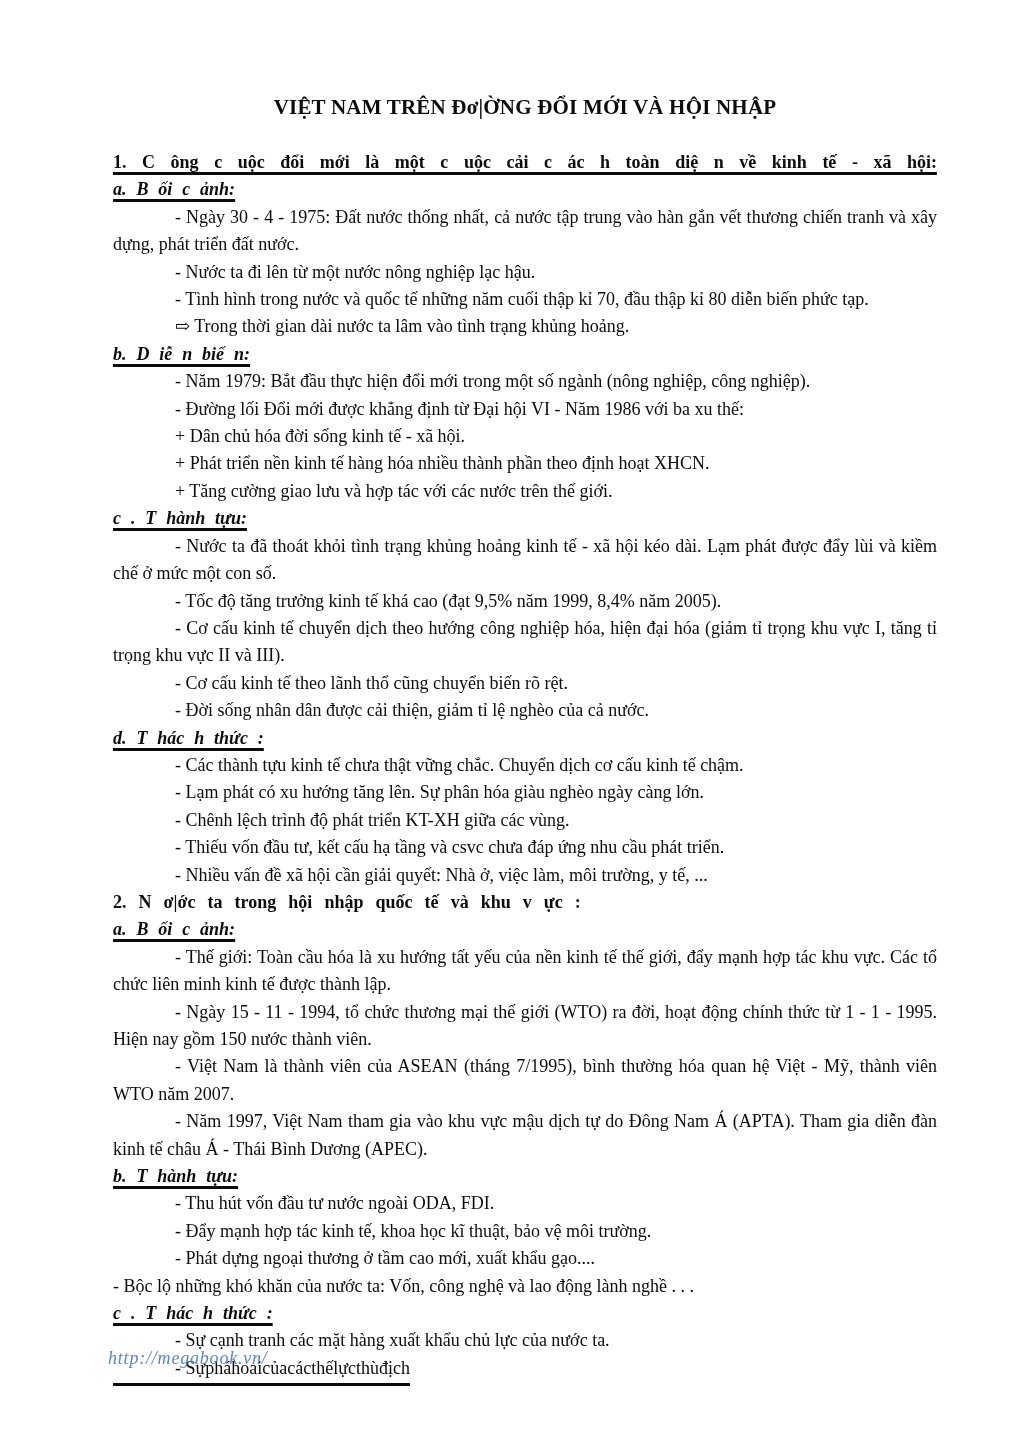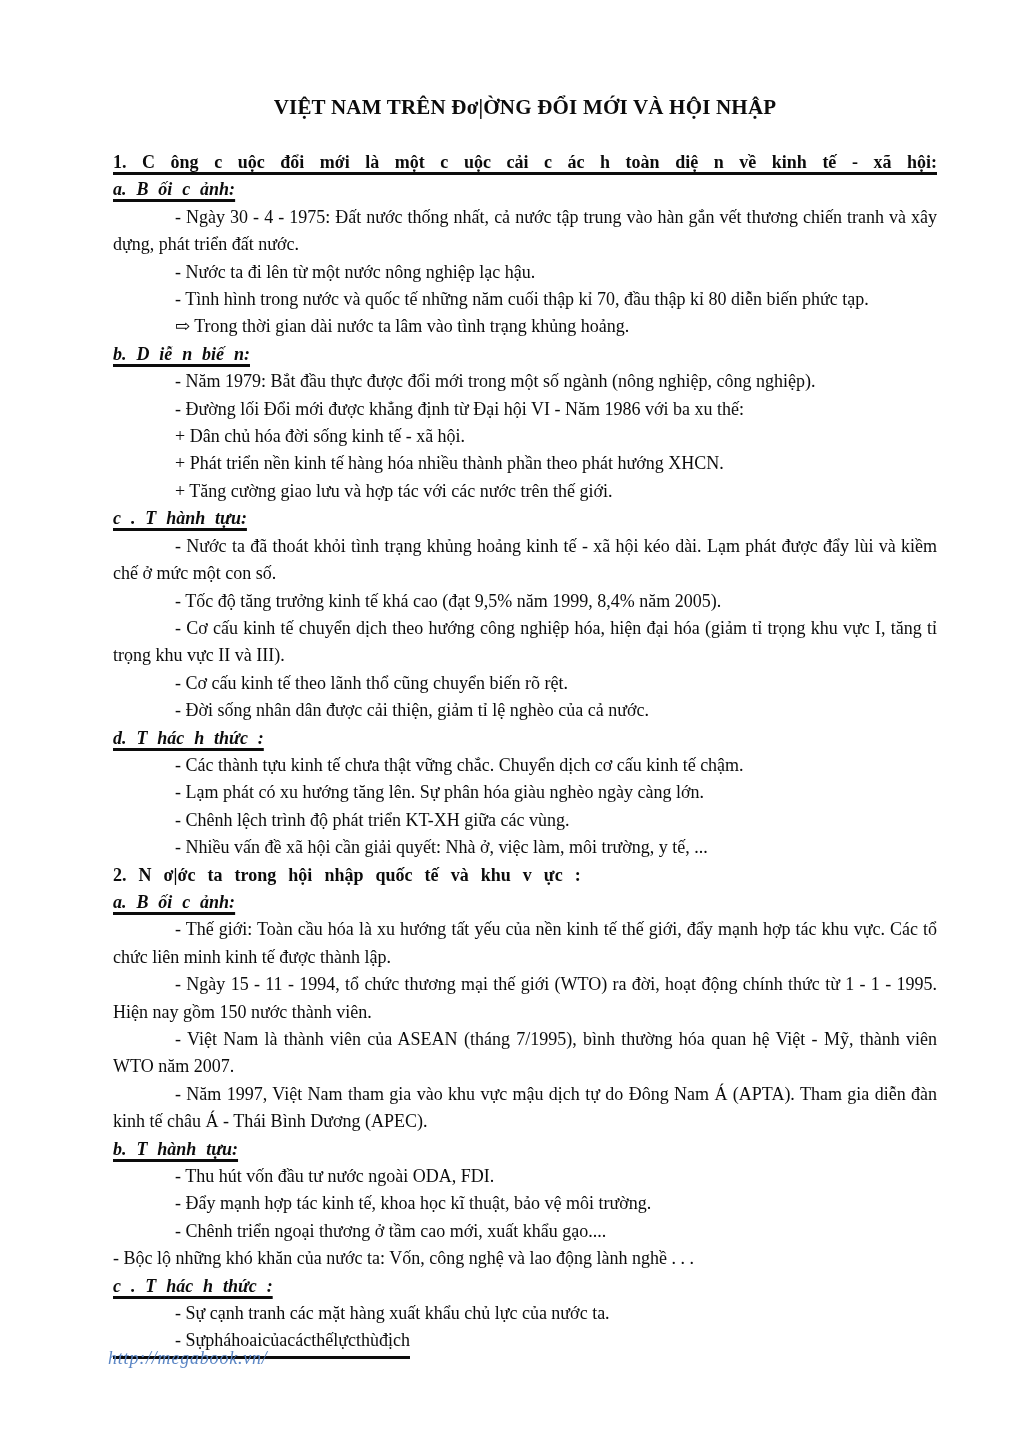--- a/index.html
+++ b/index.html
@@ -87,46 +87,47 @@
   <div class="content">
     <h1 class="doc-title">VIỆT NAM TRÊN Đơ|ỜNG ĐỔI MỚI VÀ HỘI NHẬP</h1>
     <div>
         <p class="blk h1-justify">1. C ông c uộc đổi mới là một c uộc cải c ác h toàn diệ n về kinh tế - xã hội:</p>
         <p class="blk h2">a. B ối c ảnh:</p>
         <p class="blk p">- Ngày 30 - 4 - 1975: Đất nước thống nhất, cả nước tập trung vào hàn gắn vết thương chiến tranh và xây dựng, phát triển đất nước.</p>
         <p class="blk p">- Nước ta đi lên từ một nước nông nghiệp lạc hậu.</p>
         <p class="blk p">- Tình hình trong nước và quốc tế những năm cuối thập kỉ 70, đầu thập kỉ 80 diễn biến phức tạp.</p>
         <p class="blk p">⇨ Trong thời gian dài nước ta lâm vào tình trạng khủng hoảng.</p>
         <p class="blk h2">b. D iễ n biế n:</p>
-        <p class="blk p">- Năm 1979: Bắt đầu thực được đổi mới trong một số ngành (nông nghiệp, công nghiệp).</p>
+        <p class="blk p">- Năm 1979: Bắt đầu thực hiện đổi mới trong một số ngành (nông nghiệp, công nghiệp).</p>
         <p class="blk p">- Đường lối Đổi mới được khẳng định từ Đại hội VI - Năm 1986 với ba xu thế:</p>
         <p class="blk p">+ Dân chủ hóa đời sống kinh tế - xã hội.</p>
-        <p class="blk p">+ Phát triển nền kinh tế hàng hóa nhiều thành phần theo phát hướng XHCN.</p>
+        <p class="blk p">+ Phát triển nền kinh tế hàng hóa nhiều thành phần theo định hoạt XHCN.</p>
         <p class="blk p">+ Tăng cường giao lưu và hợp tác với các nước trên thế giới.</p>
         <p class="blk h2">c . T hành tựu:</p>
         <p class="blk p">- Nước ta đã thoát khỏi tình trạng khủng hoảng kinh tế - xã hội kéo dài. Lạm phát được đẩy lùi và kiềm chế ở mức một con số.</p>
         <p class="blk p">- Tốc độ tăng trưởng kinh tế khá cao (đạt 9,5% năm 1999, 8,4% năm 2005).</p>
         <p class="blk p">- Cơ cấu kinh tế chuyển dịch theo hướng công nghiệp hóa, hiện đại hóa (giảm tỉ trọng khu vực I, tăng tỉ trọng khu vực II và III).</p>
         <p class="blk p">- Cơ cấu kinh tế theo lãnh thổ cũng chuyển biến rõ rệt.</p>
         <p class="blk p">- Đời sống nhân dân được cải thiện, giảm tỉ lệ nghèo của cả nước.</p>
         <p class="blk h2">d. T hác h thức :</p>
         <p class="blk p">- Các thành tựu kinh tế chưa thật vững chắc. Chuyển dịch cơ cấu kinh tế chậm.</p>
         <p class="blk p">- Lạm phát có xu hướng tăng lên. Sự phân hóa giàu nghèo ngày càng lớn.</p>
         <p class="blk p">- Chênh lệch trình độ phát triển KT-XH giữa các vùng.</p>
+        <p class="blk p">- Thiếu vốn đầu tư, kết cấu hạ tầng và csvc chưa đáp ứng nhu cầu phát triển.</p>
         <p class="blk p">- Nhiều vấn đề xã hội cần giải quyết: Nhà ở, việc làm, môi trường, y tế, ...</p>
         <p class="blk h1-plain">2. N ơ|ớc ta trong hội nhập quốc tế và khu v ực :</p>
         <p class="blk h2">a. B ối c ảnh:</p>
         <p class="blk p">- Thế giới: Toàn cầu hóa là xu hướng tất yếu của nền kinh tế thế giới, đẩy mạnh hợp tác khu vực. Các tổ chức liên minh kinh tế được thành lập.</p>
         <p class="blk p">- Ngày 15 - 11 - 1994, tổ chức thương mại thế giới (WTO) ra đời, hoạt động chính thức từ 1 - 1 - 1995. Hiện nay gồm 150 nước thành viên.</p>
         <p class="blk p">- Việt Nam là thành viên của ASEAN (tháng 7/1995), bình thường hóa quan hệ Việt - Mỹ, thành viên WTO năm 2007.</p>
         <p class="blk p">- Năm 1997, Việt Nam tham gia vào khu vực mậu dịch tự do Đông Nam Á (APTA). Tham gia diễn đàn kinh tế châu Á - Thái Bình Dương (APEC).</p>
         <p class="blk h2">b. T hành tựu:</p>
         <p class="blk p">- Thu hút vốn đầu tư nước ngoài ODA, FDI.</p>
         <p class="blk p">- Đẩy mạnh hợp tác kinh tế, khoa học kĩ thuật, bảo vệ môi trường.</p>
-        <p class="blk p">- Chênh triển ngoại thương ở tầm cao mới, xuất khẩu gạo....</p>
+        <p class="blk p">- Phát dựng ngoại thương ở tầm cao mới, xuất khẩu gạo....</p>
         <p class="blk p-flush">- Bộc lộ những khó khăn của nước ta: Vốn, công nghệ và lao động lành nghề . . .</p>
         <p class="blk h2">c . T hác h thức :</p>
         <p class="blk p">- Sự cạnh tranh các mặt hàng xuất khẩu chủ lực của nước ta.</p>
         <p class="blk p-underline"><span class="u-wrap">- Sựpháhoaicủacácthếlựcthùđịch</span></p>
       </div>
   </div>
   <a class="footer-link">http://megabook.vn/</a>
 </div>
 
 </body></html>

